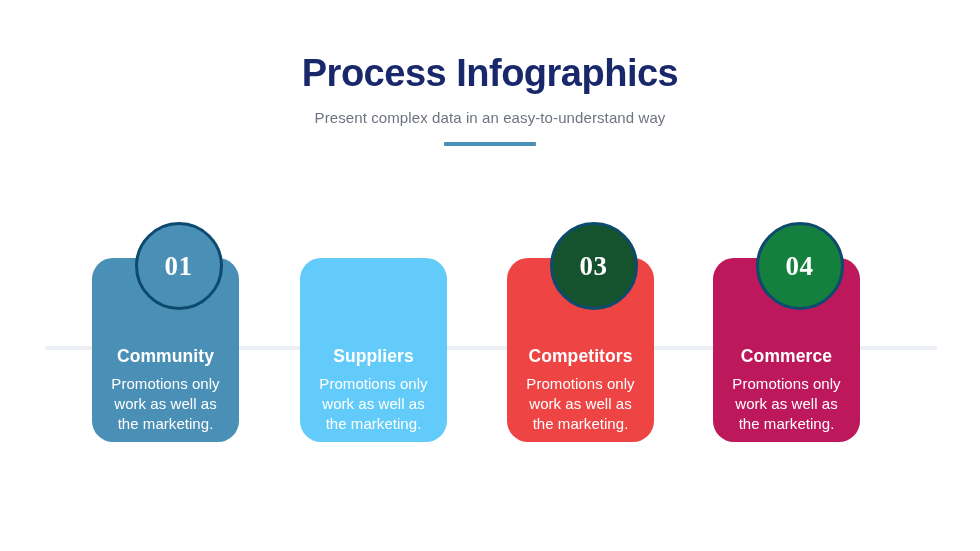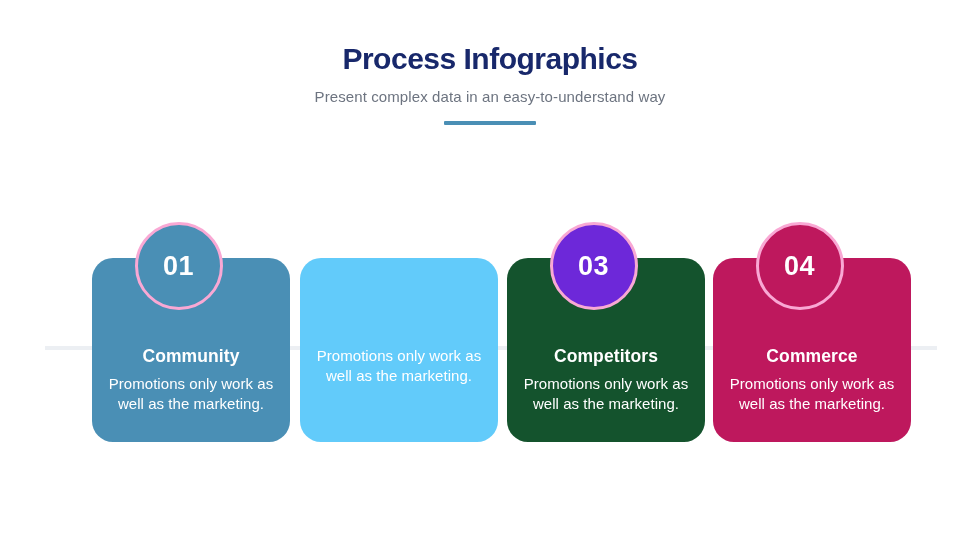--- a/index.html
+++ b/index.html
@@ -24,26 +24,26 @@
 
   
   .header {
     position: absolute;
     top: 38px;
     left: 0;
     width: 980px;
     text-align: center;
   }
   .title {
-    font-size: 30px;
+    font-size: 38px;
     font-weight: bold;
     color: #18286b;
     letter-spacing: -0.5px;
     line-height: 1.12;
-    margin: 4px;
+    margin: 14px;
     text-align: center;
   }
   .subtitle {
     font-size: 15px;
     color: #6d7480;
     margin: 12px 0 0 0;
     letter-spacing: 0.1px;
   }
   .accent-bar {
     width: 92px;
@@ -82,42 +82,43 @@
   }
   .card-wrap.pos-0 { left: 0px; }
   .card-wrap.pos-1 { left: 208px; }
   .card-wrap.pos-2 { left: 415px; }
   .card-wrap.pos-3 { left: 621px; }
 
   .card-body {
     position: absolute;
     top: 36px;
     left: 0;
-    width: 198px;
+    width: 147px;
     height: 184px;
     border-radius: 21px;
     box-sizing: border-box;
     padding: 88px 12px 0 12px;
     text-align: center;
   }
 
   .badge {
     position: absolute;
     top: 0;
     left: 50%;
     transform: translateX(-50%);
     width: 88px;
     height: 88px;
     border-radius: 50%;
-    border: 3px solid #f9a8d4;
+    border: 3px solid #0c4a6e;
     box-sizing: border-box;
     display: flex;
     align-items: center;
     justify-content: center;
     z-index: 3;
+    font-family: Liberation Serif, serif;
   }
   .badge-num {
     color: #ffffff;
     font-size: 27px;
     font-weight: bold;
     letter-spacing: 0.5px;
     line-height: 1;
   }
 
   .card-title {
@@ -156,38 +157,39 @@
         <div class="card-title">Community</div>
         <div class="card-desc">Promotions only work as well as the marketing.</div>
       </div>
       <div class="badge" style="background: rgb(74, 143, 181);">
         <span class="badge-num">01</span>
       </div>
     </div>
 
     <div class="card-wrap pos-1">
       <div class="card-body" style="background: rgb(98, 203, 250);">
+        <div class="card-title">Suppliers</div>
         <div class="card-desc">Promotions only work as well as the marketing.</div>
       </div>
     </div>
 
     <div class="card-wrap pos-2">
-      <div class="card-body" style="background: #14532d;">
+      <div class="card-body" style="background: #ef4444;">
         <div class="card-title">Competitors</div>
         <div class="card-desc">Promotions only work as well as the marketing.</div>
       </div>
-      <div class="badge" style="background: #6d28d9;">
+      <div class="badge" style="background: #14532d;">
         <span class="badge-num">03</span>
       </div>
     </div>
 
     <div class="card-wrap pos-3">
       <div class="card-body" style="background: #be185d;">
         <div class="card-title">Commerce</div>
         <div class="card-desc">Promotions only work as well as the marketing.</div>
       </div>
-      <div class="badge" style="background: #be185d;">
+      <div class="badge" style="background: #15803d;">
         <span class="badge-num">04</span>
       </div>
     </div>
 
   </div>
 </div>
 
 </body></html>

